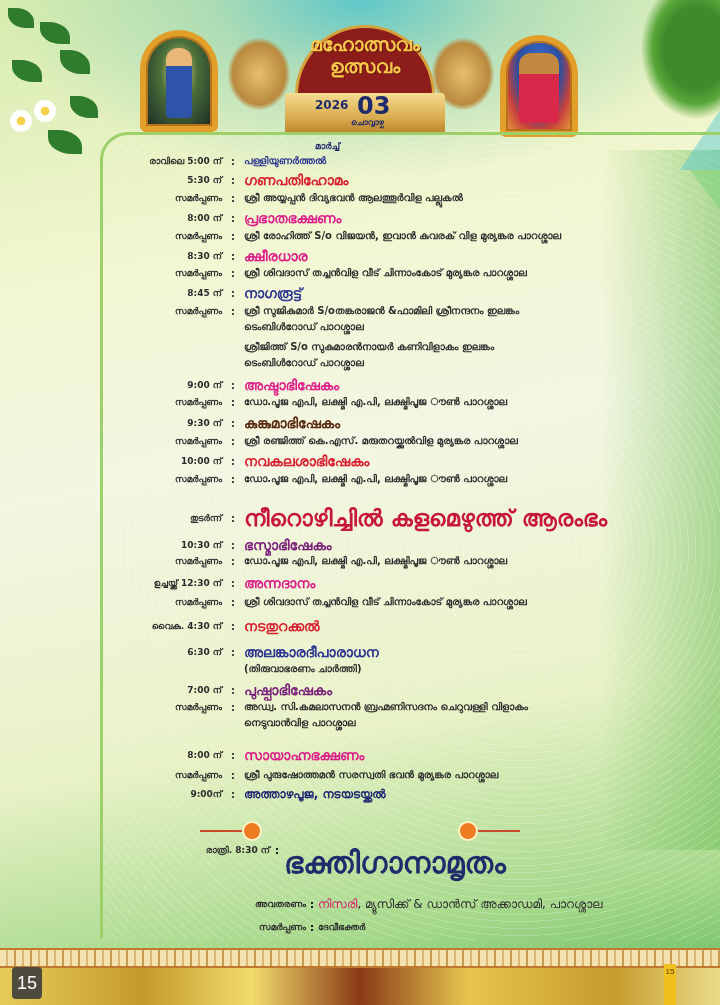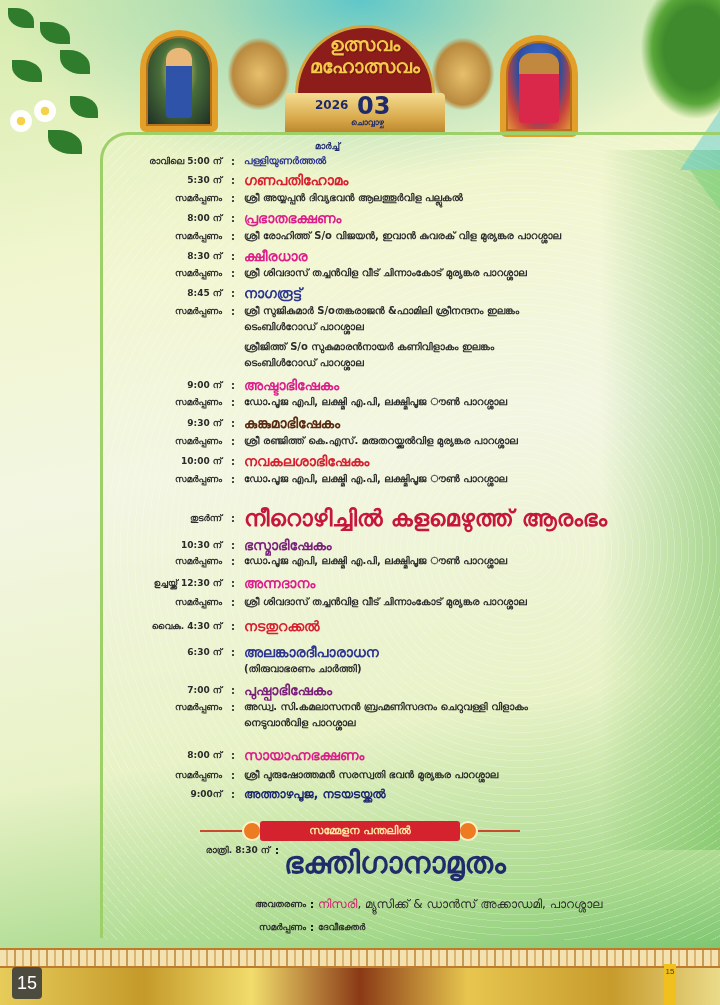--- a/index.html
+++ b/index.html
@@ -162,22 +162,22 @@
 <div class="deity deity-right">
   <div class="deity-figure"></div>
 </div>
 
 <div class="elephant el-left"></div>
 <div class="elephant el-right"></div>
 
 <div class="emblem">
   <div class="emblem-dome"></div>
   <div class="emblem-title">
+    <div>മഹോത്സവം</div>
     <div>ഉത്സവം</div>
-    <div>മഹോത്സവം</div>
   </div>
   <div class="scroll">
     <span class="scroll-year">2026</span>
     <span class="scroll-day">03</span>
     <span class="scroll-month">മാർച്ച്</span>
     <span class="scroll-weekday">ചൊവ്വാഴ്ച</span>
   </div>
 </div>
 
 <div class="frame"></div>
@@ -343,21 +343,20 @@
       <span class="colon">:</span>
       <span class="val event c-navy" style="font-size: 12px;">അത്താഴപൂജ, നടയടയ്ക്കൽ</span>
     </div>
   </div>
 
 <div class="banner">
   <div class="banner-line l"></div>
   <div class="banner-line r"></div>
   <div class="banner-dot l"></div>
   <div class="banner-dot r"></div>
-  <div class="banner-pill">സമ്മേളന പന്തലിൽ</div>
 </div>
 
 <div class="bhakti">
   <span class="time">രാത്രി.  8:30 ന്</span>
   <span class="colon">:</span>
   <span class="val">ഭക്തിഗാനാമൃതം</span>
 </div>
 
 <div class="perf">
   <span class="lbl">അവതരണം</span>

